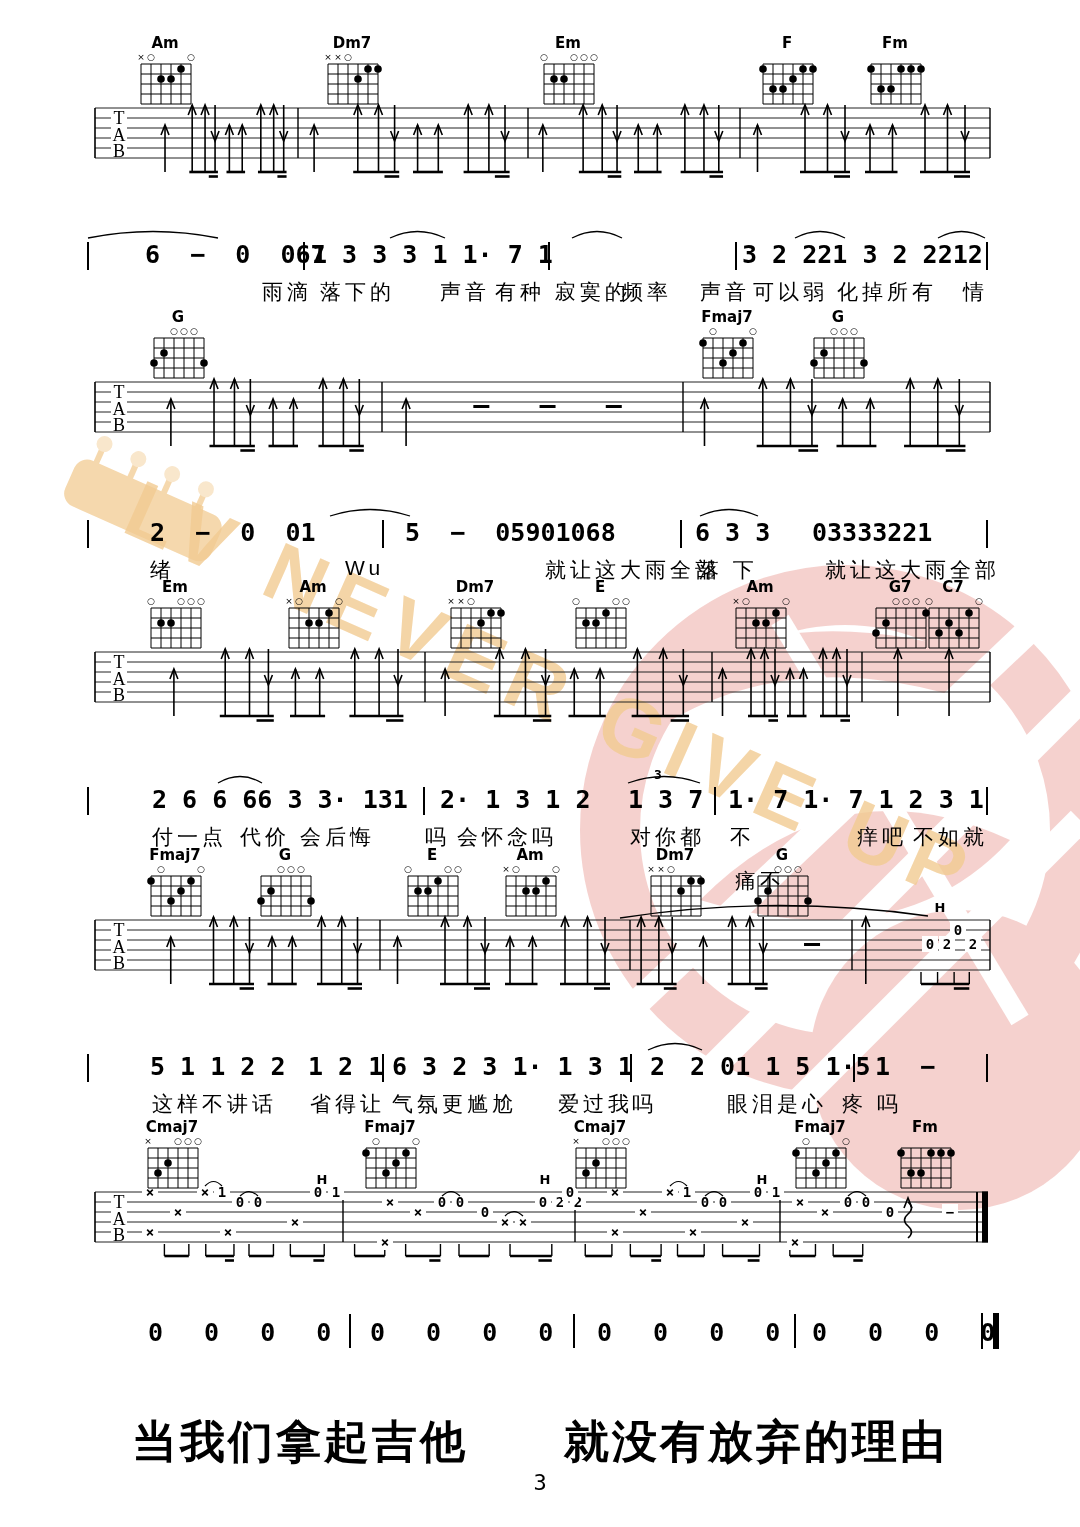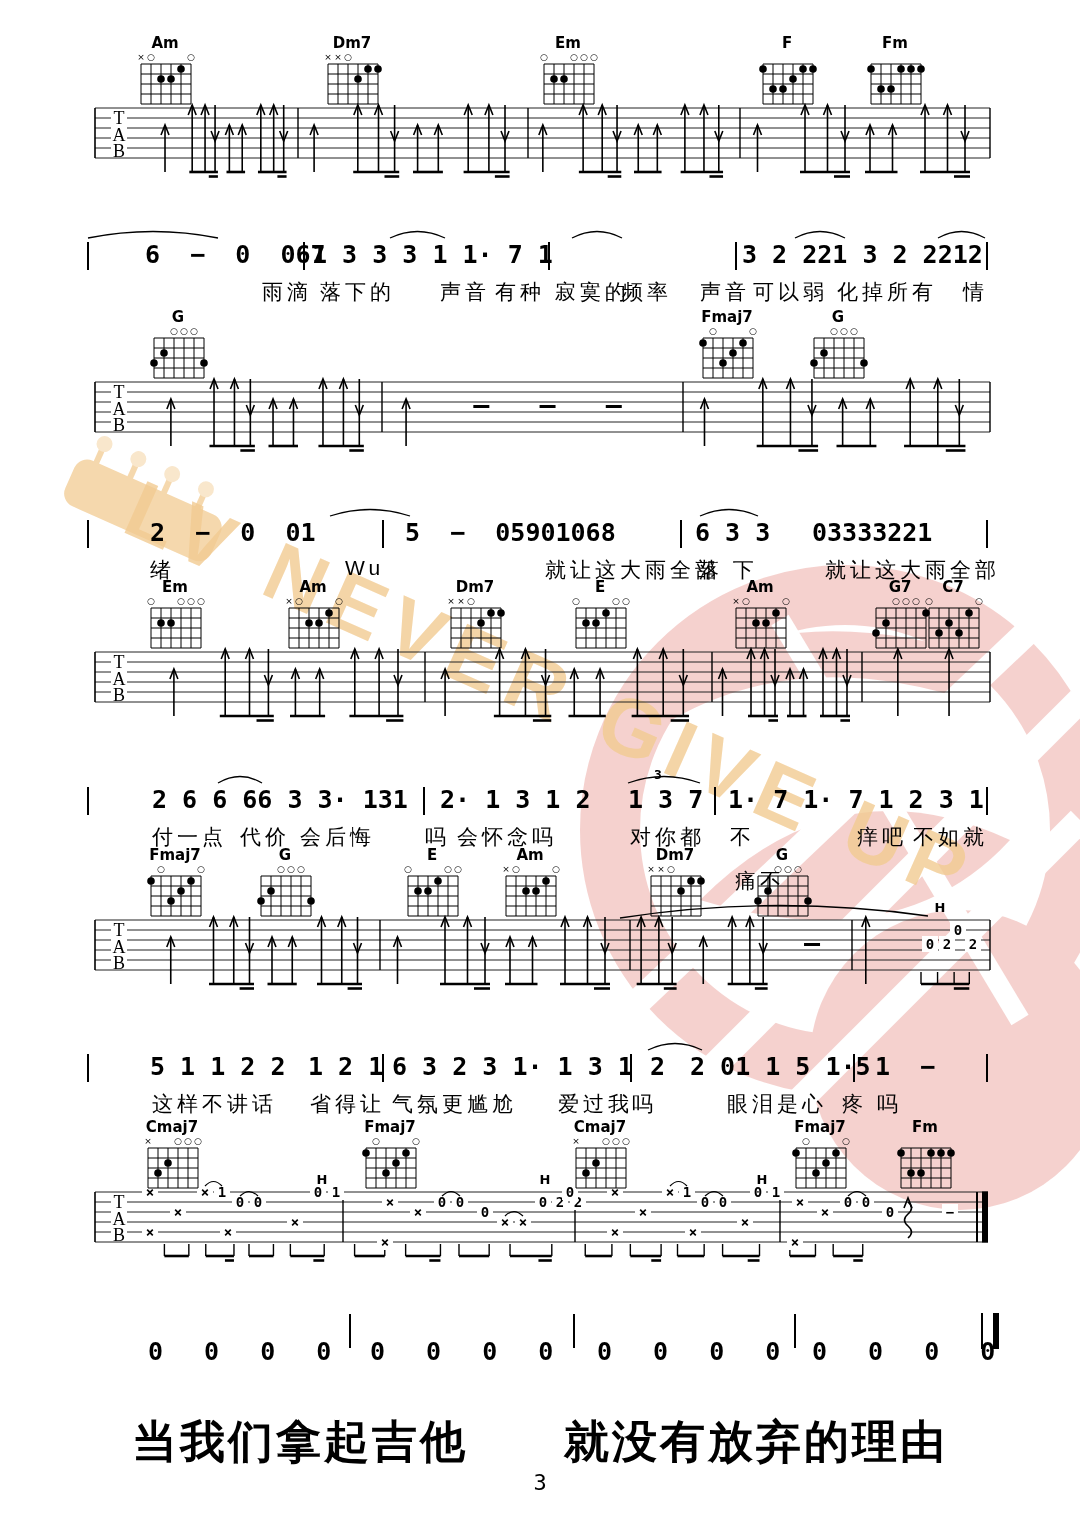--- a/index.html
+++ b/index.html
@@ -11,21 +11,21 @@
            transform-origin:left top;opacity:.8;pointer-events:none;}
   .layer{position:absolute;inset:0;pointer-events:none;}
   .chord{position:absolute;width:64px;text-align:center;}
   .cname{font-size:15px;font-weight:bold;height:15px;line-height:15px;
          font-family:"DejaVu Sans",sans-serif;}
   .notes{position:absolute;font-family:"DejaVu Sans Mono",monospace;font-size:25px;
          font-weight:bold;white-space:pre;letter-spacing:0;}
   .lyric{position:absolute;font-size:21px;font-weight:500;white-space:pre;letter-spacing:4px;}
   .mbar{position:absolute;width:2px;height:28px;background:#000;}
   .zeros{position:absolute;font-family:"DejaVu Sans Mono",monospace;font-size:25px;
-         font-weight:bold;white-space:pre;word-spacing:26px;margin-top:19px;}
+         font-weight:bold;white-space:pre;word-spacing:26px;}
   .endbar{position:absolute;width:10px;height:36px;border-left:2px solid #000;
           border-right:6px solid #000;}
   #slogan{position:absolute;left:50%;top:1412px;transform:translateX(-50%);
           font-size:45px;font-weight:bold;letter-spacing:3px;white-space:nowrap;}
   #pagenum{position:absolute;left:0;right:0;top:1470px;text-align:center;
            font-size:22px;font-family:"DejaVu Sans Mono",monospace;}
 </style>
 </head>
 <body>
 

